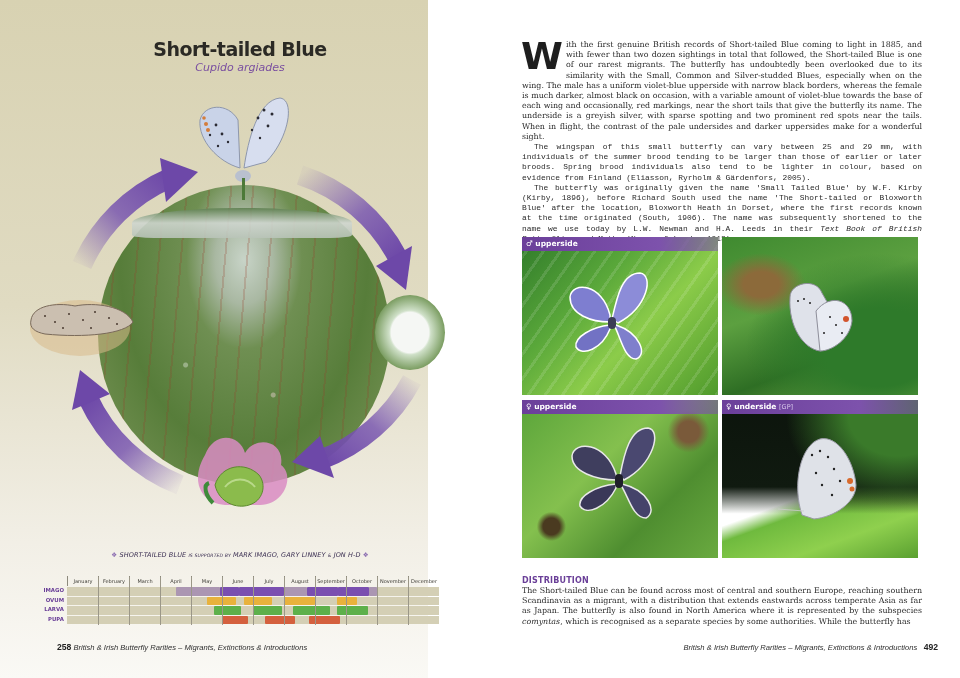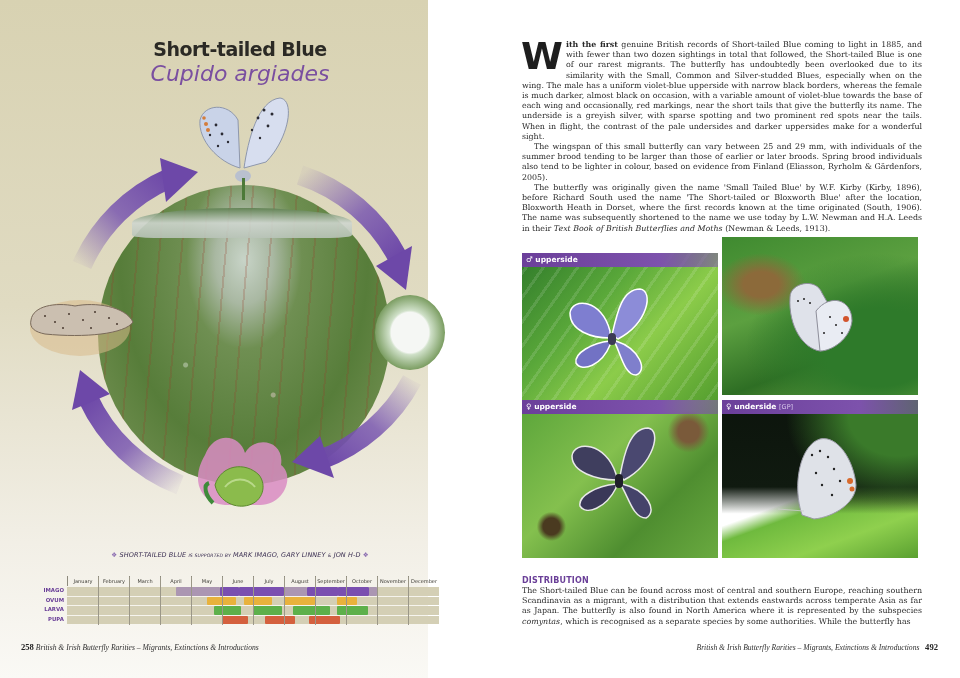--- a/index.html
+++ b/index.html
@@ -9,21 +9,21 @@
   
   .page-left {
     position: absolute; left: 0; top: 0; width: 428px; height: 678px;
     background: linear-gradient(180deg, #d8d2b2 0%, #e0dbc2 45%, #f2efe6 80%, #faf9f5 100%);
     padding-left: 8px;
   }
   .page-right { position: absolute; left: 480px; top: 0; width: 480px; height: 678px; background: #fff; }
 
   .title-block { position: absolute; left: 0; top: 38px; width: 480px; text-align: center; }
   .species-title { font-family: "DejaVu Sans", sans-serif; font-weight: bold; font-size: 19px; color: #2b2a25; letter-spacing: -0.5px; }
-  .species-latin { font-family: "DejaVu Sans", sans-serif; font-style: italic; font-size: 22px; color: #7a4fa0; margin-top: 1px; }
+  .species-latin { font-family: "DejaVu Sans", sans-serif; font-style: italic; font-size: 11px; color: #7a4fa0; margin-top: 1px; }
 
   
   .lifecycle { position: absolute; left: 20px; top: 80px; width: 440px; height: 440px; }
   .habitat {
     position: absolute; left: 78px; top: 105px; width: 292px; height: 300px; border-radius: 50%;
     background:
       radial-gradient(circle at 30% 60%, rgba(255,255,255,0.35) 0 2px, transparent 3px),
       radial-gradient(circle at 60% 70%, rgba(255,220,230,0.4) 0 2px, transparent 3px),
       repeating-linear-gradient(95deg, rgba(150,60,40,0.22) 0 2px, transparent 2px 22px),
       radial-gradient(ellipse at 50% 25%, #c8d4c8 0%, #a9b8a2 14%, #6f8f52 28%, #577d3a 60%, #6a8a4a 80%, rgba(200,200,180,0) 100%);
@@ -52,35 +52,35 @@
   .pheno-labels { position: absolute; left: 0; top: 10px; width: 45px; }
   .pheno-labels div { height: 9.5px; line-height: 9.5px; text-align: right; font-family: "DejaVu Sans", sans-serif; font-weight: bold; font-size: 5.4px; color: #6a3f98; padding-right: 1px; }
   .pheno-grid { position: absolute; left: 47px; top: 11px; width: 372px; height: 38px; }
   .pheno-row { position: relative; height: 8.5px; margin-bottom: 1px; background: #d4cfb5; }
   .pheno-vline { position: absolute; top: -10px; width: 1px; height: 48px; background: #9b9788; }
   .bar { position: absolute; top: 0; height: 100%; border-radius: 1px; }
 
   
   .body-text { position: absolute; left: 522px; top: 40px; width: 400px; font-family: "DejaVu Serif", serif; font-size: 7.9px; line-height: 10.2px; color: #2a2a2a; text-align: justify; }
   .body-text p { margin: 0; }
-  .body-text p + p { text-indent: 12px; }
+  .body-text p + p { text-indent: 12px; font-family: Liberation Mono, monospace; }
   .dropcap { float: left; font-family: "DejaVu Sans", sans-serif; font-weight: bold; font-size: 38px; line-height: 30px; margin: 1px 3px 0 -1px; color: #1e1e1e; }
-  .lead { font-weight: bold; }
+  .lead { font-weight: normal; }
 
   .photo-grid { position: absolute; left: 522px; top: 237px; width: 396px; height: 322px; }
   .photo { position: absolute; width: 196px; height: 158px; overflow: hidden; }
   .photo-label { position: absolute; left: 0; top: 0; width: 100%; height: 14px; background: linear-gradient(90deg, #6b3f9a 0%, #7d52ac 70%, rgba(125,82,172,0.55) 100%);
     font-family: "DejaVu Sans", sans-serif; font-weight: bold; font-size: 7.5px; color: #fff; line-height: 14px; padding-left: 4px; z-index: 2; }
   .photo-label .credit { font-weight: normal; color: #d9c9ec; font-size: 6.5px; }
   .photo-bg { position: absolute; inset: 0; }
 
   .dist-title { position: absolute; left: 522px; top: 576px; font-family: "DejaVu Sans", sans-serif; font-weight: bold; font-size: 8px; color: #6a3f98; letter-spacing: 0.2px; }
   .dist-text { position: absolute; left: 522px; top: 586px; width: 400px; font-family: "DejaVu Serif", serif; font-size: 7.9px; line-height: 10.2px; color: #2a2a2a; text-align: justify; }
 
-  .footer { position: absolute; top: 642px; font-family: Liberation Serif, serif; font-size: 7.6px; color: #2f2f2f; }
+  .footer { position: absolute; top: 642px; font-family: Liberation Sans, sans-serif; font-size: 7.6px; color: #2f2f2f; margin-left: 36px; }
   .footer .num { font-weight: bold; font-style: normal; font-size: 8.6px; color: #222; }
   .footer .ttl { font-style: italic; }
   .footer-left { left: 21px; }
   .footer-right { right: 22px; text-align: right; }
 </style>
 </head>
 <body>
 
 <div class="page-left">
   <div class="title-block">
@@ -263,21 +263,21 @@
 <div class="body-text">
   <p>
     <span class="dropcap">W</span><span class="lead">ith the first</span><span> genuine British records of Short-tailed Blue coming to light in 1885, and with fewer than two dozen sightings in total that followed, the Short-tailed Blue is one of our rarest migrants. The butterfly has undoubtedly been overlooked due to its similarity with the Small, Common and Silver-studded Blues, especially when on the wing. The male has a uniform violet-blue upperside with narrow black borders, whereas the female is much darker, almost black on occasion, with a variable amount of violet-blue towards the base of each wing and occasionally, red markings, near the short tails that give the butterfly its name. The underside is a greyish silver, with sparse spotting and two prominent red spots near the tails. When in flight, the contrast of the pale undersides and darker uppersides make for a wonderful sight.</span>
   </p>
   <p>The wingspan of this small butterfly can vary between 25 and 29 mm, with individuals of the summer brood tending to be larger than those of earlier or later broods. Spring brood individuals also tend to be lighter in colour, based on evidence from Finland (Eliasson, Ryrholm &amp; Gärdenfors, 2005).</p>
   <p><span>The butterfly was originally given the name 'Small Tailed Blue' by W.F. Kirby (Kirby, 1896), before Richard South used the name 'The Short-tailed or Bloxworth Blue' after the location, Bloxworth Heath in Dorset, where the first records known at the time originated (South, 1906). The name was subsequently shortened to the name we use today by L.W. Newman and H.A. Leeds in their </span><i>Text Book of British Butterflies and Moths</i><span> (Newman &amp; Leeds, 1913).</span></p>
 </div>
 
 <div class="photo-grid">
 
-  <div class="photo" style="left:0;top:16px;padding-left:9px;">
+  <div class="photo" style="left:0;top:0;padding-left:9px;">
     <div class="photo-bg" style="background:
       repeating-linear-gradient(-55deg, rgba(255,255,255,0.12) 0 3px, transparent 3px 14px),
       linear-gradient(135deg, #2f7a2a 0%, #5aa83a 35%, #8ccc4a 60%, #4f9a2c 100%);"></div>
     <svg style="position:absolute;left:40px;top:30px;" width="100" height="100" viewBox="0 0 100 100">
       <path d="M48 55 C30 55 8 48 8 30 C10 14 40 16 48 48 Z" fill="#7e7ed0" stroke="#fff" stroke-width="1.5"></path>
       <path d="M50 52 C55 30 60 6 78 6 C92 8 86 40 56 56 Z" fill="#8c8cd8" stroke="#fff" stroke-width="1.5"></path>
       <path d="M48 58 C30 60 12 70 14 80 C20 90 40 82 48 62 Z" fill="#7272c4" stroke="#fff" stroke-width="1.5"></path>
       <path d="M52 58 C58 68 62 92 74 92 C86 88 78 66 54 58 Z" fill="#7f7fcc" stroke="#fff" stroke-width="1.5"></path>
       <rect x="46" y="50" width="8" height="12" rx="4" fill="#3b3b55"></rect>
     </svg>

